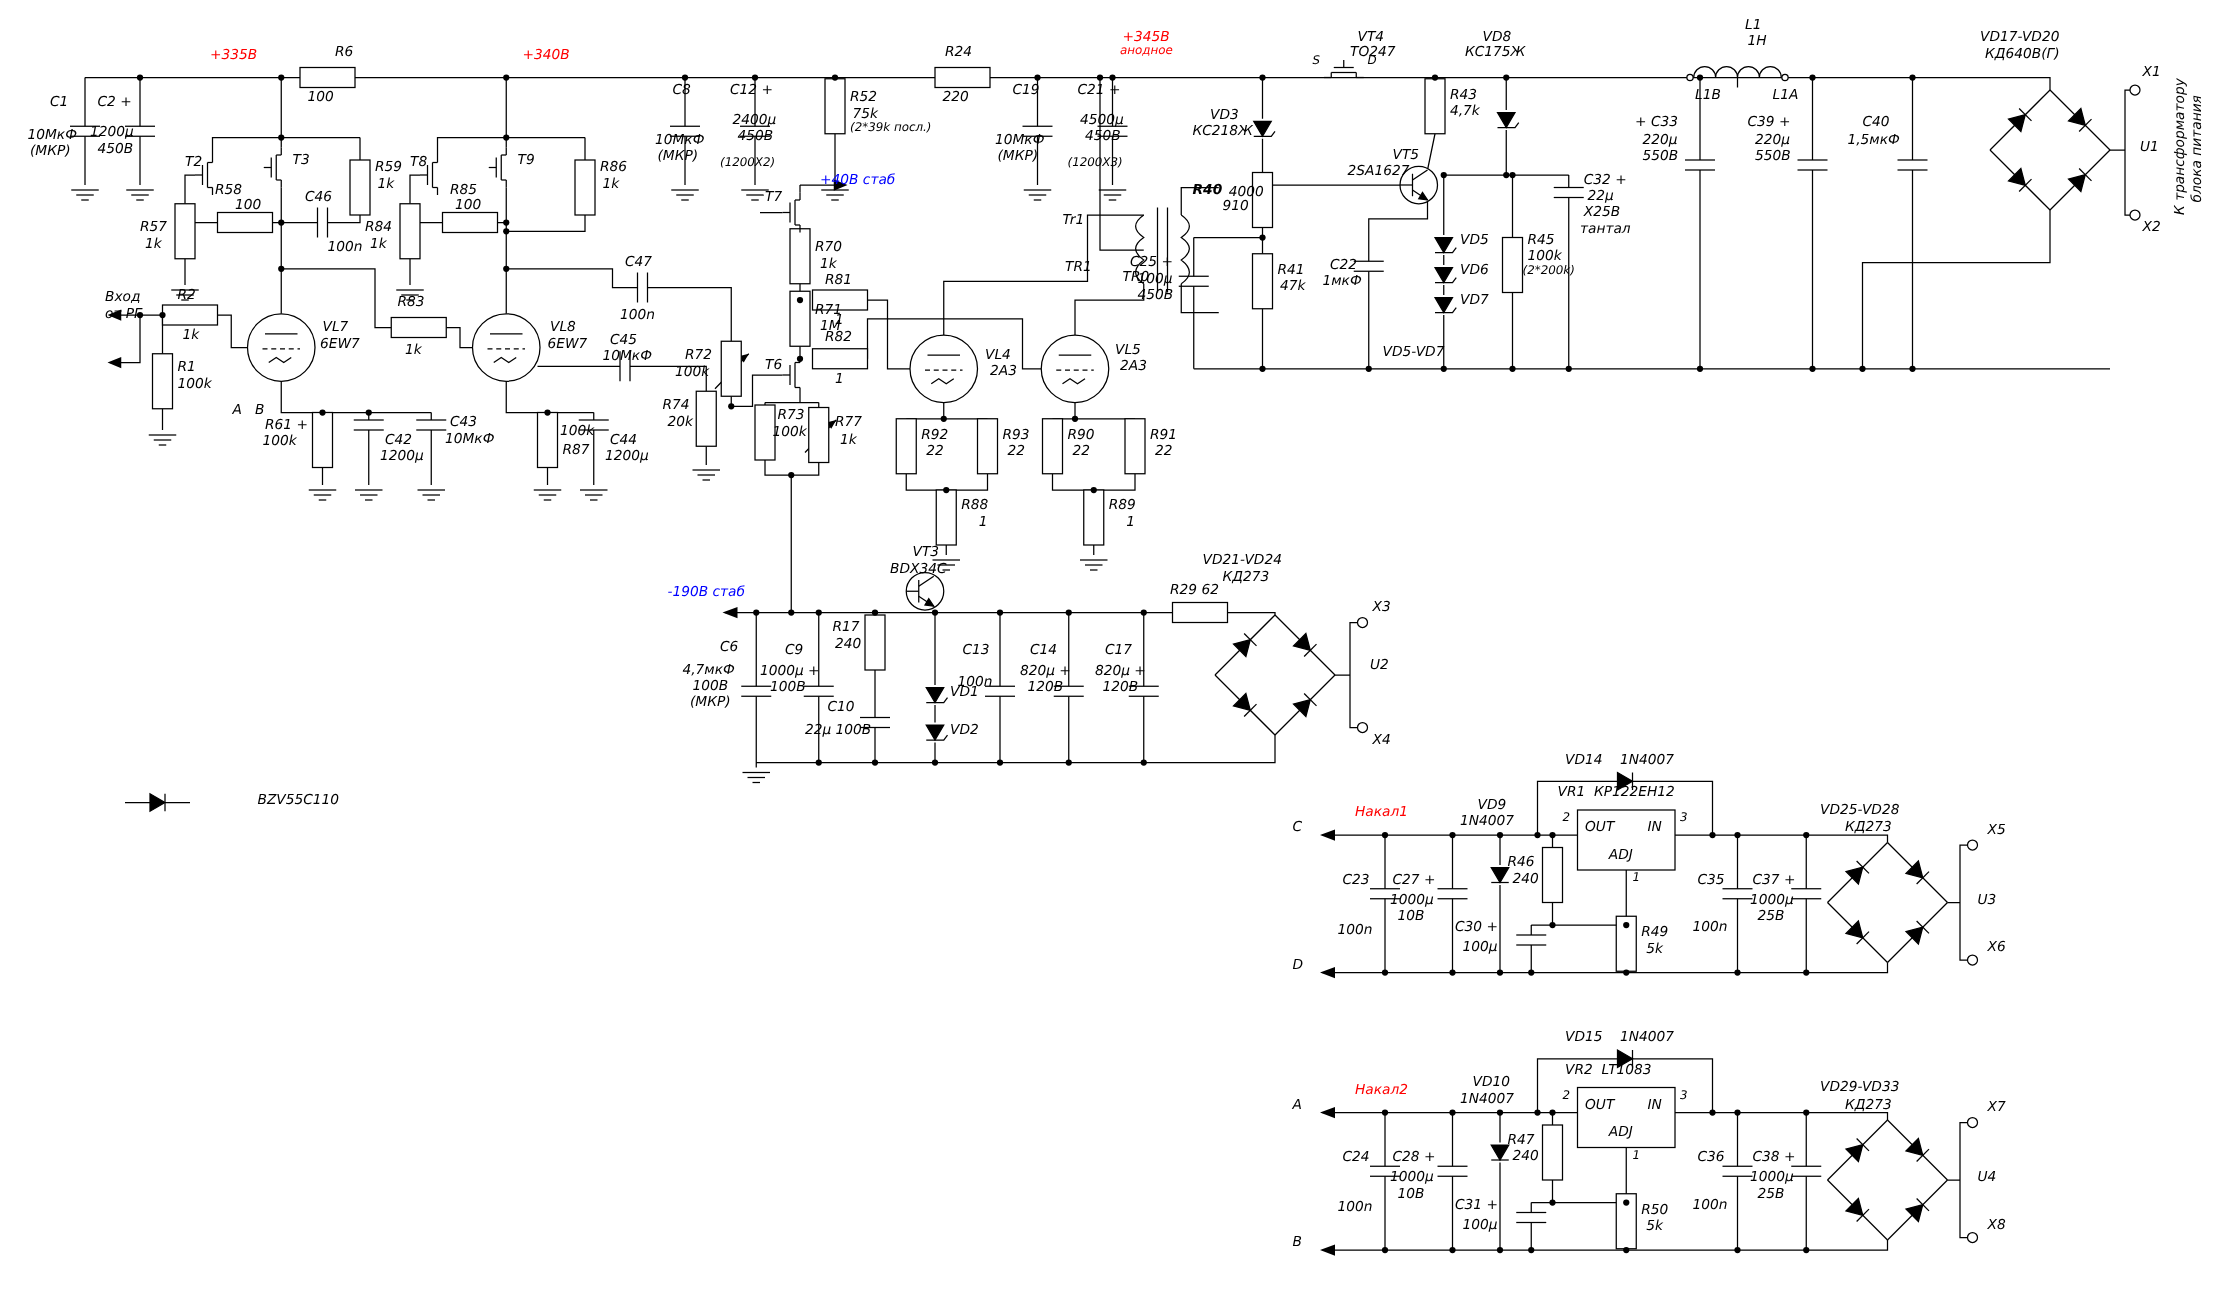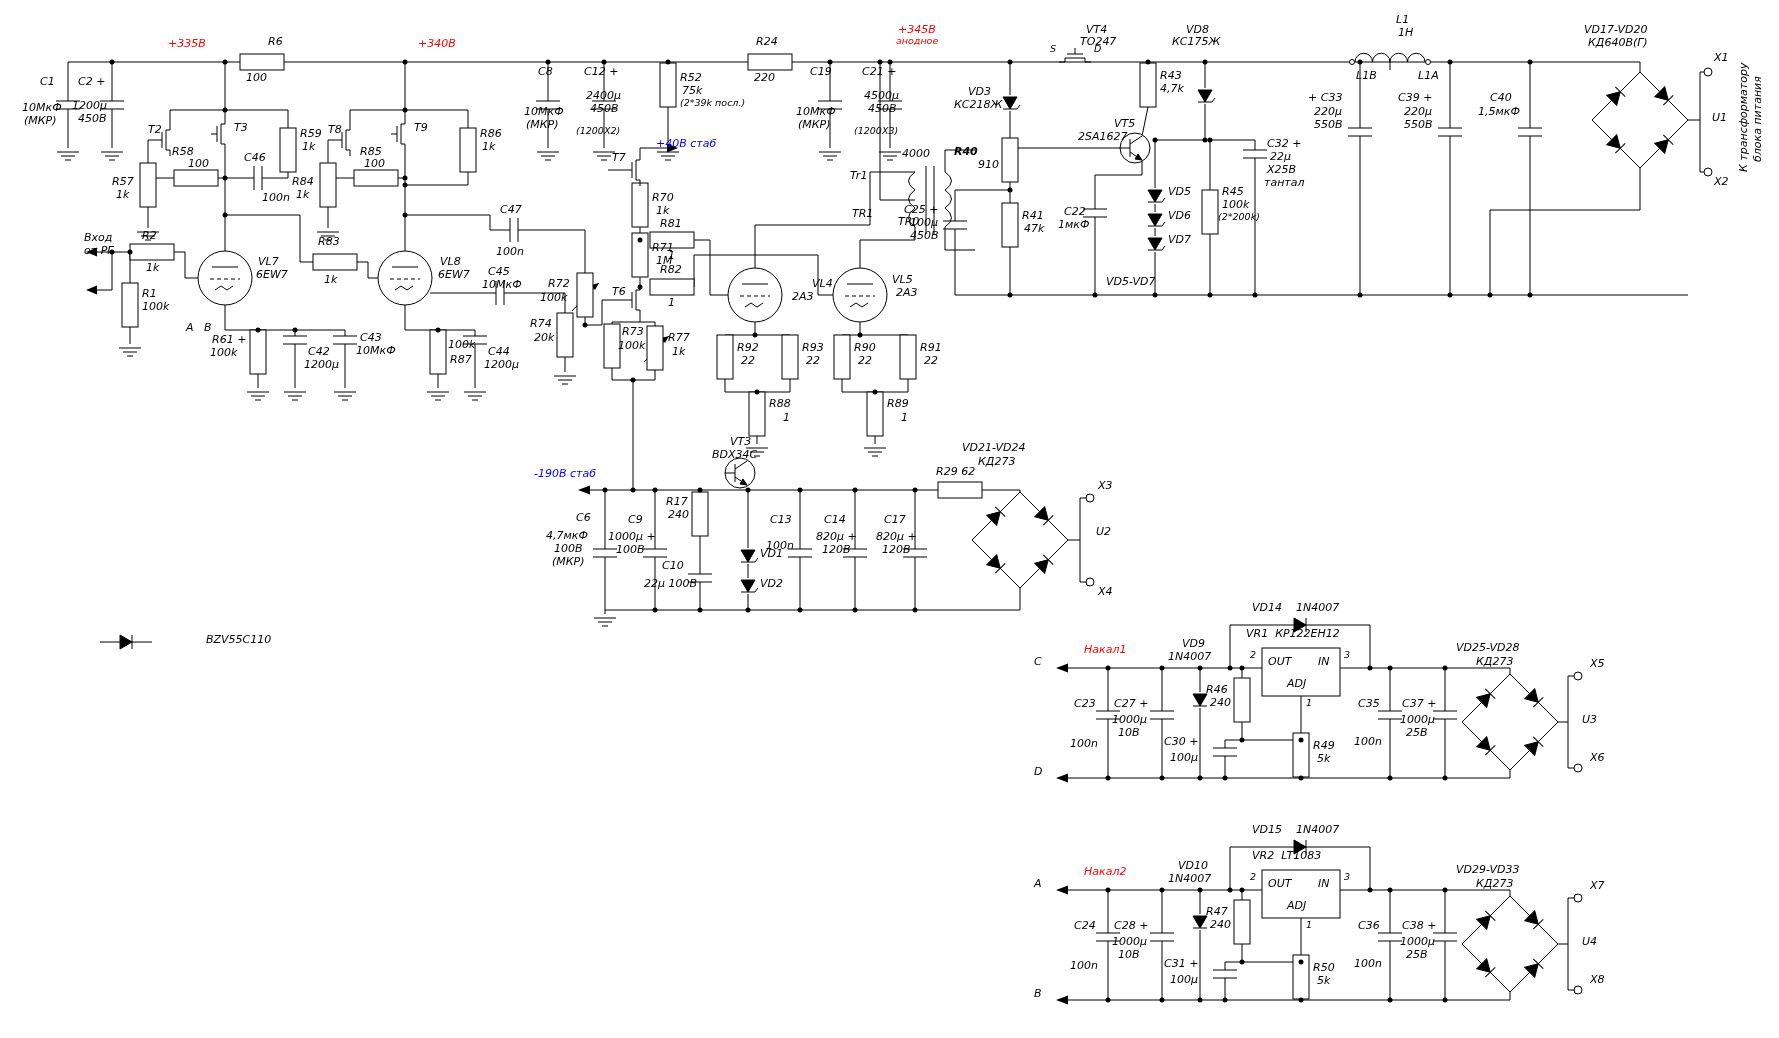--- a/index.html
+++ b/index.html
@@ -475,40 +475,40 @@
       <div class="lb" style="left: 660px; top: 264px;">R82</div>
       <div class="lb" style="left: 668px; top: 297px;">1</div>
       <div class="lb" style="left: 548px; top: 278px;">R72</div>
       <div class="lb" style="left: 540px; top: 292px;">100k</div>
       <div class="lb" style="left: 530px; top: 318px;">R74</div>
       <div class="lb" style="left: 534px; top: 332px;">20k</div>
       <div class="lb" style="left: 622px; top: 326px;">R73</div>
       <div class="lb" style="left: 618px; top: 340px;">100k</div>
       <div class="lb" style="left: 668px; top: 332px;">R77</div>
       <div class="lb" style="left: 672px; top: 346px;">1k</div>
-      <div class="lb" style="left: 788px; top: 278px; margin-left: 24px;">VL4</div>
+      <div class="lb" style="left: 788px; top: 278px;">VL4</div>
       <div class="lb" style="left: 792px; top: 291px;">2A3</div>
       <div class="lb" style="left: 892px; top: 274px;">VL5</div>
       <div class="lb" style="left: 896px; top: 287px;">2A3</div>
       <div class="lb" style="left: 737px; top: 342px;">R92</div>
       <div class="lb" style="left: 741px; top: 355px;">22</div>
       <div class="lb" style="left: 802px; top: 342px;">R93</div>
       <div class="lb" style="left: 806px; top: 355px;">22</div>
       <div class="lb" style="left: 854px; top: 342px;">R90</div>
       <div class="lb" style="left: 858px; top: 355px;">22</div>
       <div class="lb" style="left: 920px; top: 342px;">R91</div>
       <div class="lb" style="left: 924px; top: 355px;">22</div>
       <div class="lb" style="left: 769px; top: 398px;">R88</div>
       <div class="lb" style="left: 783px; top: 412px;">1</div>
       <div class="lb" style="left: 887px; top: 398px;">R89</div>
       <div class="lb" style="left: 901px; top: 412px;">1</div>
       <div class="lb" style="left: 850px; top: 170px;">Tr1</div>
       <div class="lb" style="left: 852px; top: 208px;">TR1</div>
       <div class="lb" style="left: 898px; top: 216px;">TR0</div>
-      <div class="lb" style="left: 902px; top: 148px;">4000</div>
+      <div class="lb" style="left: 983px; top: 148px;">4000</div>
       <div class="lb" style="left: 1086px; top: 24px;">VT4</div>
       <div class="lb" style="left: 1080px; top: 36px;">TO247</div>
       <div class="lb sm" style="left: 1050px; top: 44px;">S</div>
       <div class="lb sm" style="left: 1094px; top: 44px;">D</div>
       <div class="lb" style="left: 1186px; top: 24px;">VD8</div>
       <div class="lb" style="left: 1172px; top: 36px;">КС175Ж</div>
       <div class="lb" style="left: 968px; top: 86px;">VD3</div>
       <div class="lb" style="left: 954px; top: 99px;">КС218Ж</div>
       <div class="lb" style="left: 1160px; top: 70px;">R43</div>
       <div class="lb" style="left: 1160px; top: 83px;">4,7k</div>

